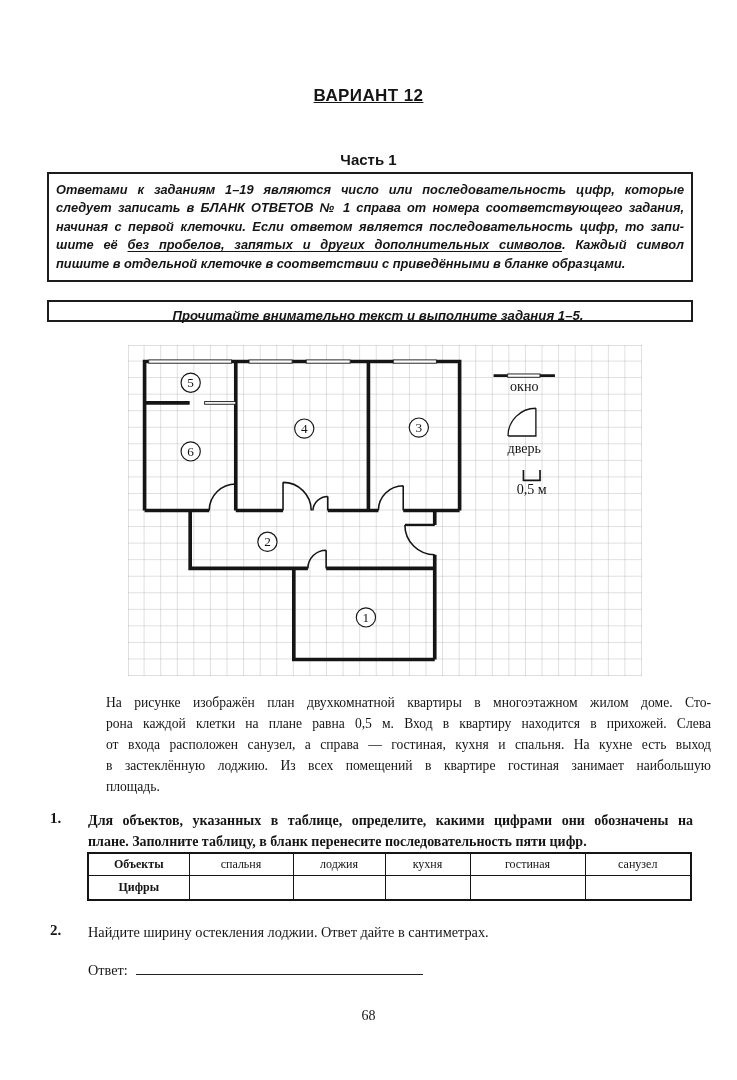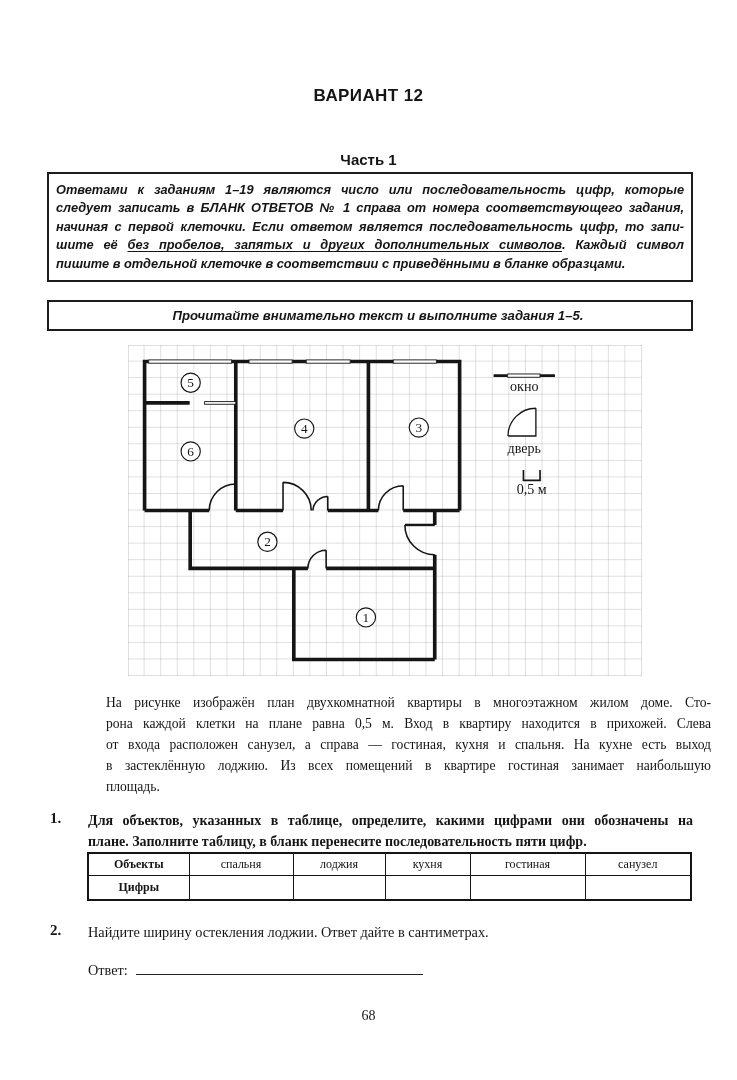--- a/index.html
+++ b/index.html
@@ -1,25 +1,25 @@
 <!DOCTYPE html>
 <html><head>
 <meta charset="utf-8">
 <style>
   html,body{margin:0;padding:0;background:#e8e8e8;}
   #page{position:relative;width:737px;height:1080px;background:#ffffff;overflow:hidden;
         font-family:"Liberation Serif",serif;color:#151515;}
   .abs{position:absolute;}
   .center{left:0;width:737px;text-align:center;}
   .sans{font-family:"Liberation Sans",sans-serif;}
-  .title-main{top:86px;font-size:17px;font-weight:bold;letter-spacing:.4px;}
+  .title-main{top:86px;font-size:17px;font-weight:bold;letter-spacing:.4px;text-decoration:underline;}
   .title-part{top:151px;font-size:15px;font-weight:bold;text-align:center;}
   .ibox{left:47px;width:646px;border:2px solid #1c1c1c;box-sizing:border-box;background:#fff;}
   .ibox1{top:172px;height:110px;padding:7px 7px 0 7px;}
-  .ibox2{top:300px;height:31px;padding-left:16px;}
+  .ibox2{top:300px;height:22px;padding-left:16px;}
   .bline{height:18.4px;line-height:18.4px;overflow:hidden;
          font-size:12.8px;font-weight:bold;font-style:italic;
          text-align:justify;text-align-last:justify;}
   .bline.last{text-align-last:left;}
   .u{text-decoration:underline;text-underline-offset:2px;}
   .readline{line-height:27px;font-size:13.2px;font-weight:bold;font-style:italic;text-align:center;}
   #figure{left:128px;top:345px;width:514px;height:331px;}
   #figure svg{display:block;width:100%;height:100%;}
   .para{left:88px;width:605px;}
   .desc{top:692px;font-size:13.6px;font-weight:normal;margin-left:18px;}

